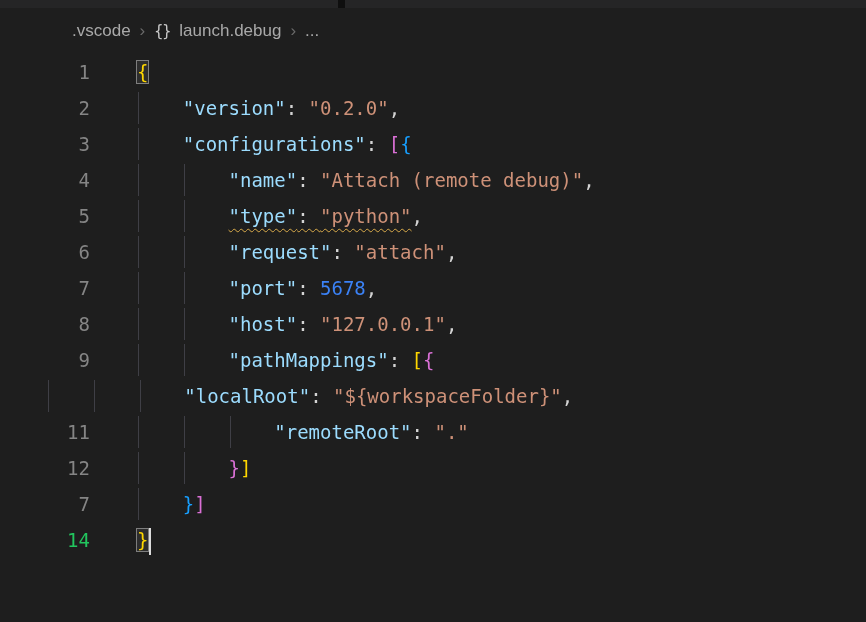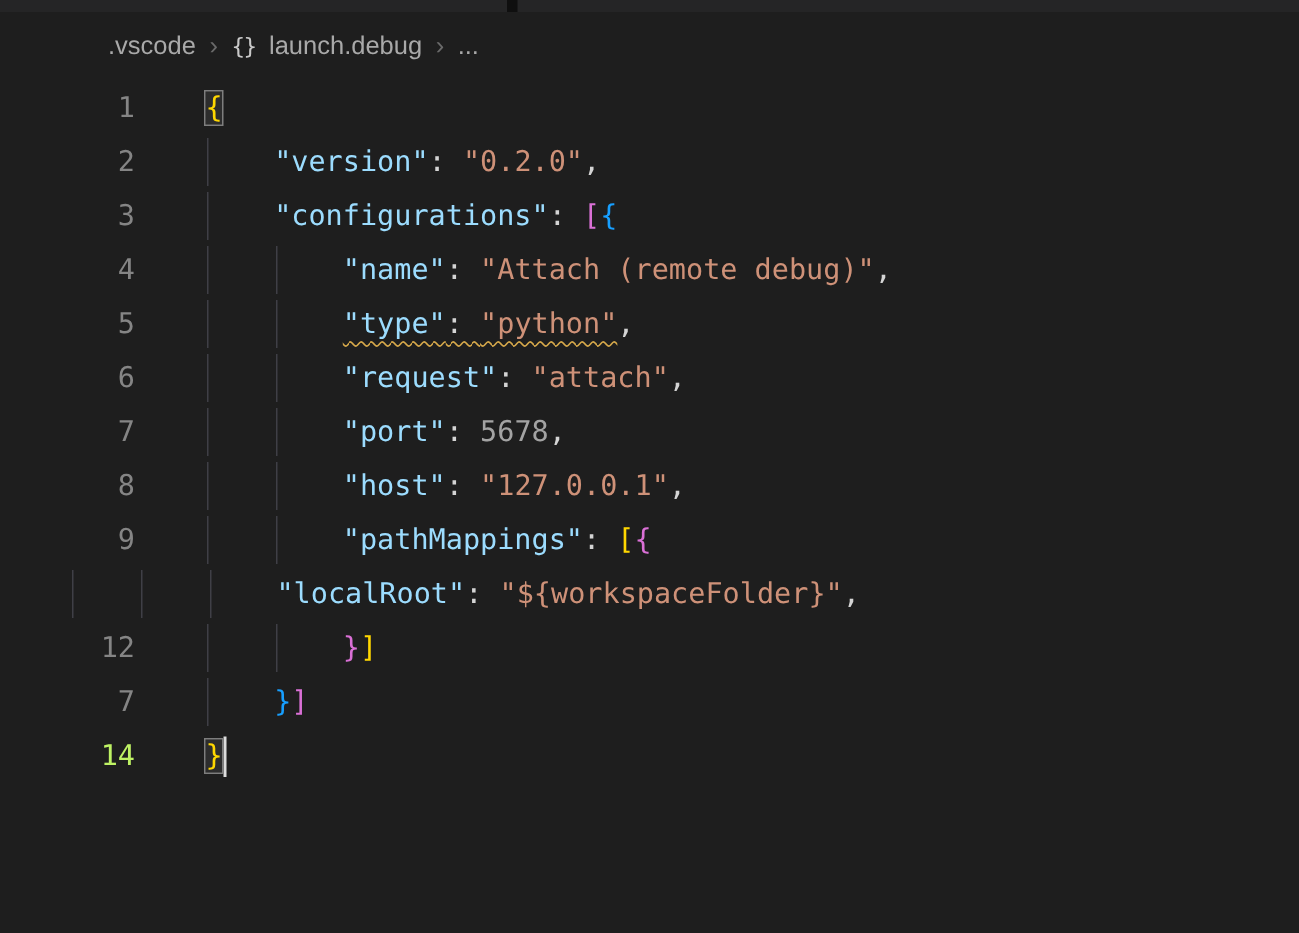--- a/index.html
+++ b/index.html
@@ -30,21 +30,21 @@
   }
   .bc-item{cursor:default;}
 
   
   .editor{font-size:19px;line-height:36px;color:#d4d4d4;}
   .row{display:flex;height:36px;align-items:center;}
   .ln{
     width:90px;flex:none;text-align:right;
     color:#858585;user-select:none;
   }
-  .ln.active{color:#bef264;}
+  .ln.active{color:#22c55e;}
   .tx{
     position:relative;margin-left:47px;
     white-space:pre;height:36px;line-height:36px;
   }
   .guide{
     position:absolute;top:2px;bottom:2px;width:1px;
     background:#3f3f46;transform:translateX(1px);
   }
   .warn{
     text-decoration-line:underline;
@@ -99,32 +99,36 @@
     <div class="row">
       <div class="ln">5</div>
       <div class="tx"><span class="guide" style="left: 0ch;"></span><span class="guide" style="left: 4ch;"></span><span style="color: rgb(212, 212, 212);">        </span><span class="warn" style="color: rgb(156, 220, 254);">"type"</span><span class="warn" style="color: rgb(212, 212, 212);">: </span><span class="warn" style="color: rgb(206, 145, 120);">"python"</span><span style="color: rgb(212, 212, 212);">,</span></div>
     </div>
     <div class="row">
       <div class="ln">6</div>
       <div class="tx"><span class="guide" style="left: 0ch;"></span><span class="guide" style="left: 4ch;"></span><span style="color: rgb(212, 212, 212);">        </span><span style="color: rgb(156, 220, 254);">"request"</span><span style="color: rgb(212, 212, 212);">: </span><span style="color: rgb(206, 145, 120);">"attach"</span><span style="color: rgb(212, 212, 212);">,</span></div>
     </div>
     <div class="row">
       <div class="ln">7</div>
-      <div class="tx"><span class="guide" style="left: 0ch;"></span><span class="guide" style="left: 4ch;"></span><span style="color: rgb(212, 212, 212);">        </span><span style="color: rgb(156, 220, 254);">"port"</span><span style="color: rgb(212, 212, 212);">: </span><span style="color: #a3a3a3;">5678</span><span style="color: rgb(212, 212, 212);">,</span></div>
+      <div class="tx"><span class="guide" style="left: 0ch;"></span><span class="guide" style="left: 4ch;"></span><span style="color: rgb(212, 212, 212);">        </span><span style="color: rgb(156, 220, 254);">"port"</span><span style="color: rgb(212, 212, 212);">: </span><span style="color: #3b82f6;">5678</span><span style="color: rgb(212, 212, 212);">,</span></div>
     </div>
     <div class="row">
       <div class="ln">8</div>
       <div class="tx"><span class="guide" style="left: 0ch;"></span><span class="guide" style="left: 4ch;"></span><span style="color: rgb(212, 212, 212);">        </span><span style="color: rgb(156, 220, 254);">"host"</span><span style="color: rgb(212, 212, 212);">: </span><span style="color: rgb(206, 145, 120);">"127.0.0.1"</span><span style="color: rgb(212, 212, 212);">,</span></div>
     </div>
     <div class="row">
       <div class="ln">9</div>
       <div class="tx"><span class="guide" style="left: 0ch;"></span><span class="guide" style="left: 4ch;"></span><span style="color: rgb(212, 212, 212);">        </span><span style="color: rgb(156, 220, 254);">"pathMappings"</span><span style="color: rgb(212, 212, 212);">: </span><span style="color: rgb(255, 215, 0);">[</span><span style="color: rgb(218, 112, 214);">{</span></div>
     </div>
     <div class="row">
       <div class="tx"><span class="guide" style="left: 0ch;"></span><span class="guide" style="left: 4ch;"></span><span class="guide" style="left: 8ch;"></span><span style="color: rgb(212, 212, 212);">            </span><span style="color: rgb(156, 220, 254);">"localRoot"</span><span style="color: rgb(212, 212, 212);">: </span><span style="color: rgb(206, 145, 120);">"${workspaceFolder}"</span><span style="color: rgb(212, 212, 212);">,</span></div>
+    </div>
+    <div class="row">
+      <div class="ln">11</div>
+      <div class="tx"><span class="guide" style="left: 0ch;"></span><span class="guide" style="left: 4ch;"></span><span class="guide" style="left: 8ch;"></span><span style="color: rgb(212, 212, 212);">            </span><span style="color: rgb(156, 220, 254);">"remoteRoot"</span><span style="color: rgb(212, 212, 212);">: </span><span style="color: rgb(206, 145, 120);">"."</span></div>
     </div>
     <div class="row">
       <div class="ln">12</div>
       <div class="tx"><span class="guide" style="left: 0ch;"></span><span class="guide" style="left: 4ch;"></span><span style="color: rgb(212, 212, 212);">        </span><span style="color: rgb(218, 112, 214);">}</span><span style="color: rgb(255, 215, 0);">]</span></div>
     </div>
     <div class="row">
       <div class="ln">7</div>
       <div class="tx"><span class="guide" style="left: 0ch;"></span><span style="color: rgb(212, 212, 212);">    </span><span style="color: rgb(23, 159, 255);">}</span><span style="color: rgb(218, 112, 214);">]</span></div>
     </div>
     <div class="row">

